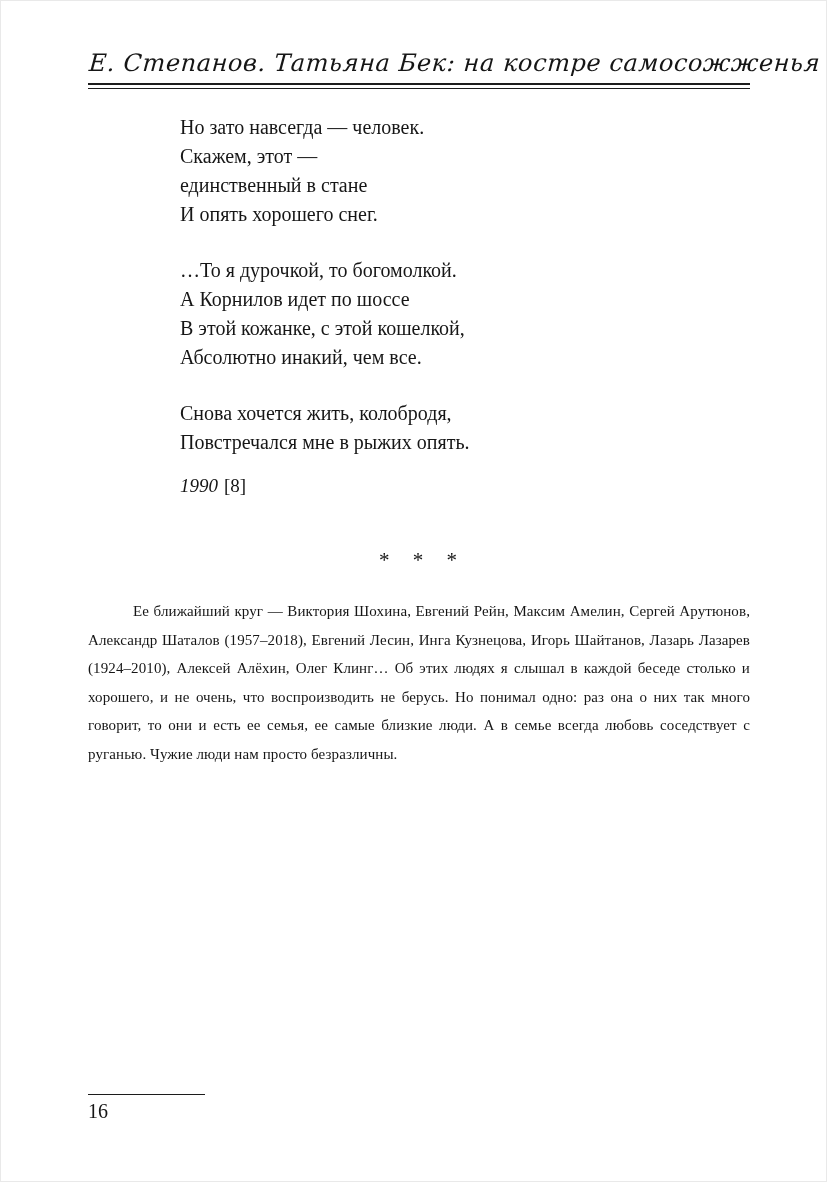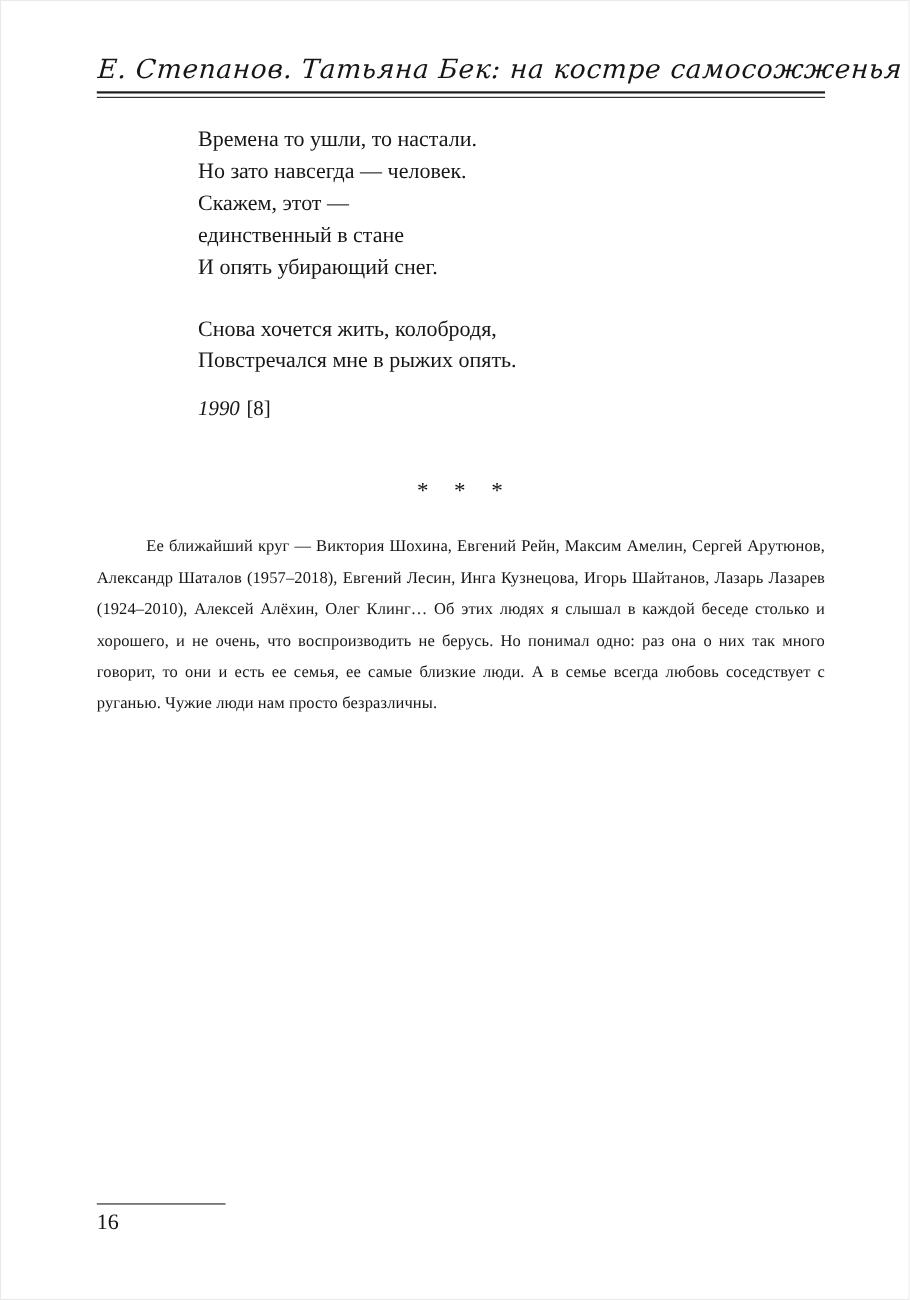--- a/index.html
+++ b/index.html
@@ -90,27 +90,32 @@
 <div class="page">
 
   <div class="header">
     <div class="header-title">Е. Степанов. Татьяна Бек: на костре самосожженья</div>
     <div class="double-rule"></div>
   </div>
 
   <div class="poem">
 
     <div class="stanza">
-      <div class="poem-line">Времена то ушли, то настали.</div>
       <div class="poem-line">Но зато навсегда — человек.</div>
       <div class="poem-line">Скажем, этот —</div>
       <div class="poem-line">единственный в стане</div>
-      <div class="poem-line">И опять убирающий снег.</div>
+      <div class="poem-line">И опять хорошего снег.</div>
     </div>
 
+    <div class="stanza">
+      <div class="poem-line">…То я дурочкой, то богомолкой.</div>
+      <div class="poem-line">А Корнилов идет по шоссе</div>
+      <div class="poem-line">В этой кожанке, с этой кошелкой,</div>
+      <div class="poem-line">Абсолютно инакий, чем все.</div>
+    </div>
 
     <div class="stanza" style="margin-bottom:0;">
       <div class="poem-line">Снова хочется жить, колобродя,</div>
       <div class="poem-line">Повстречался мне в рыжих опять.</div>
     </div>
 
     <div class="attribution">
       <span class="year">1990</span><span class="ref">[8]</span>
     </div>
 

